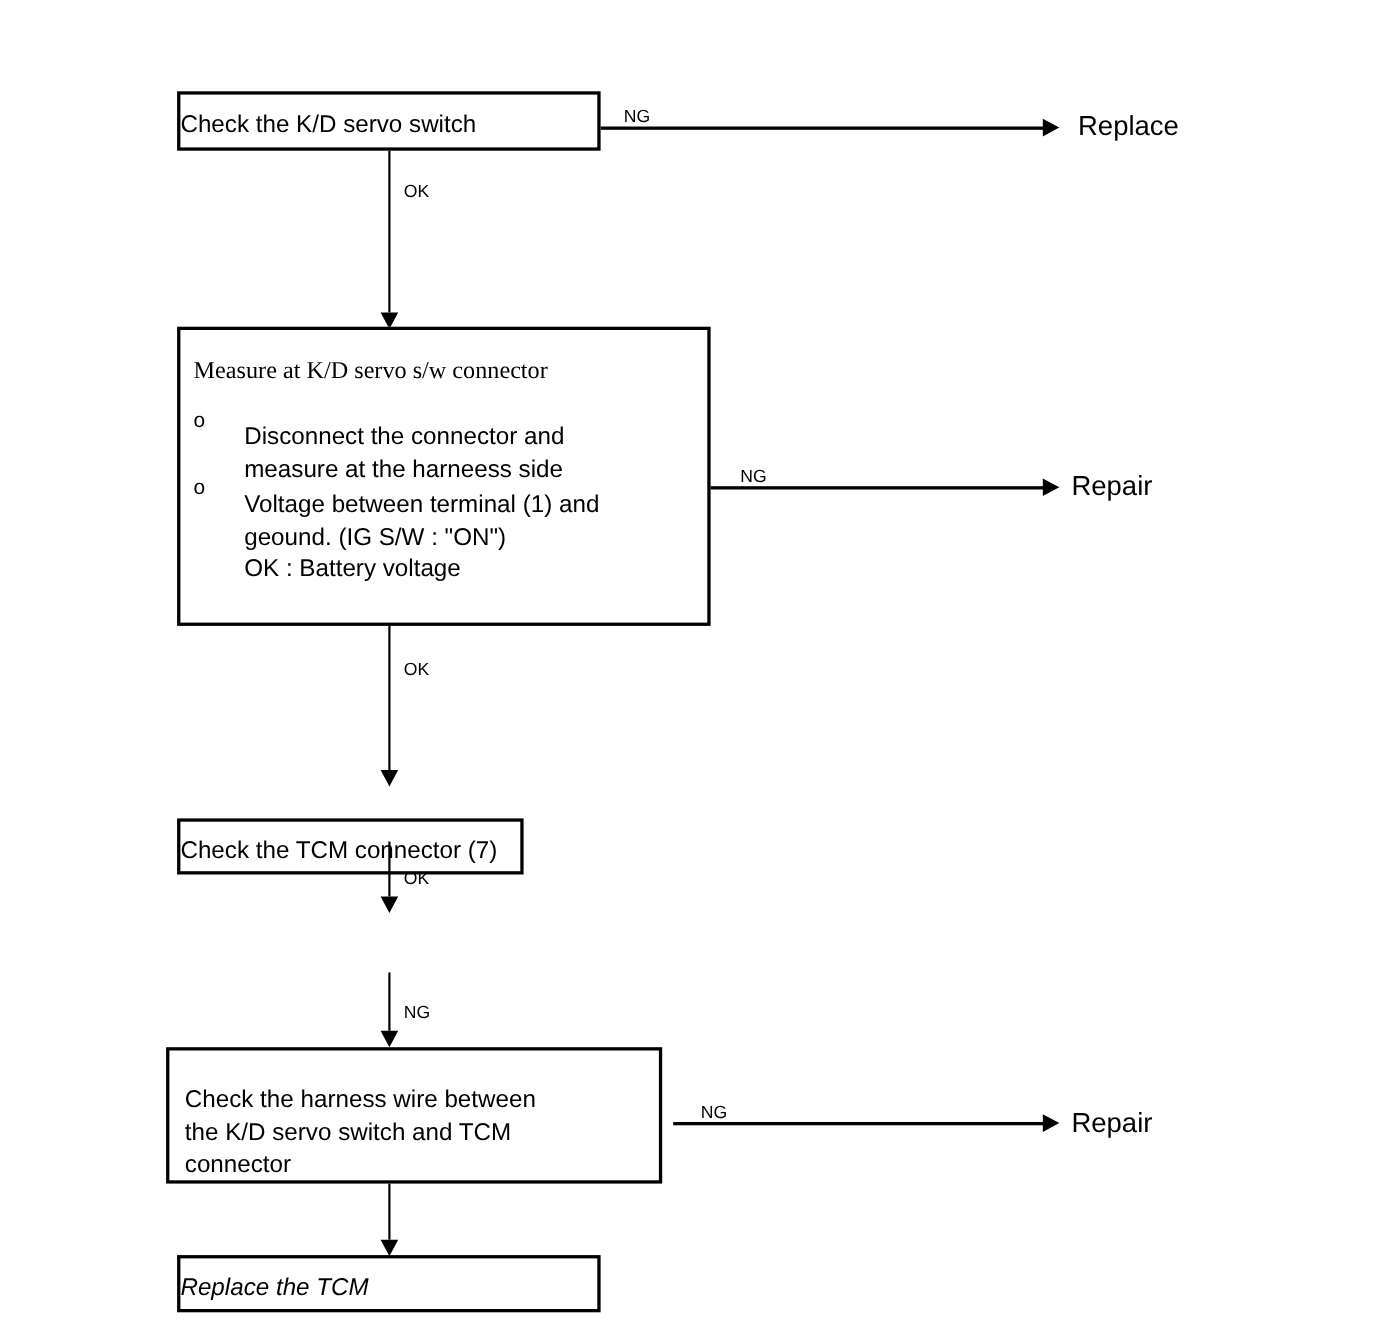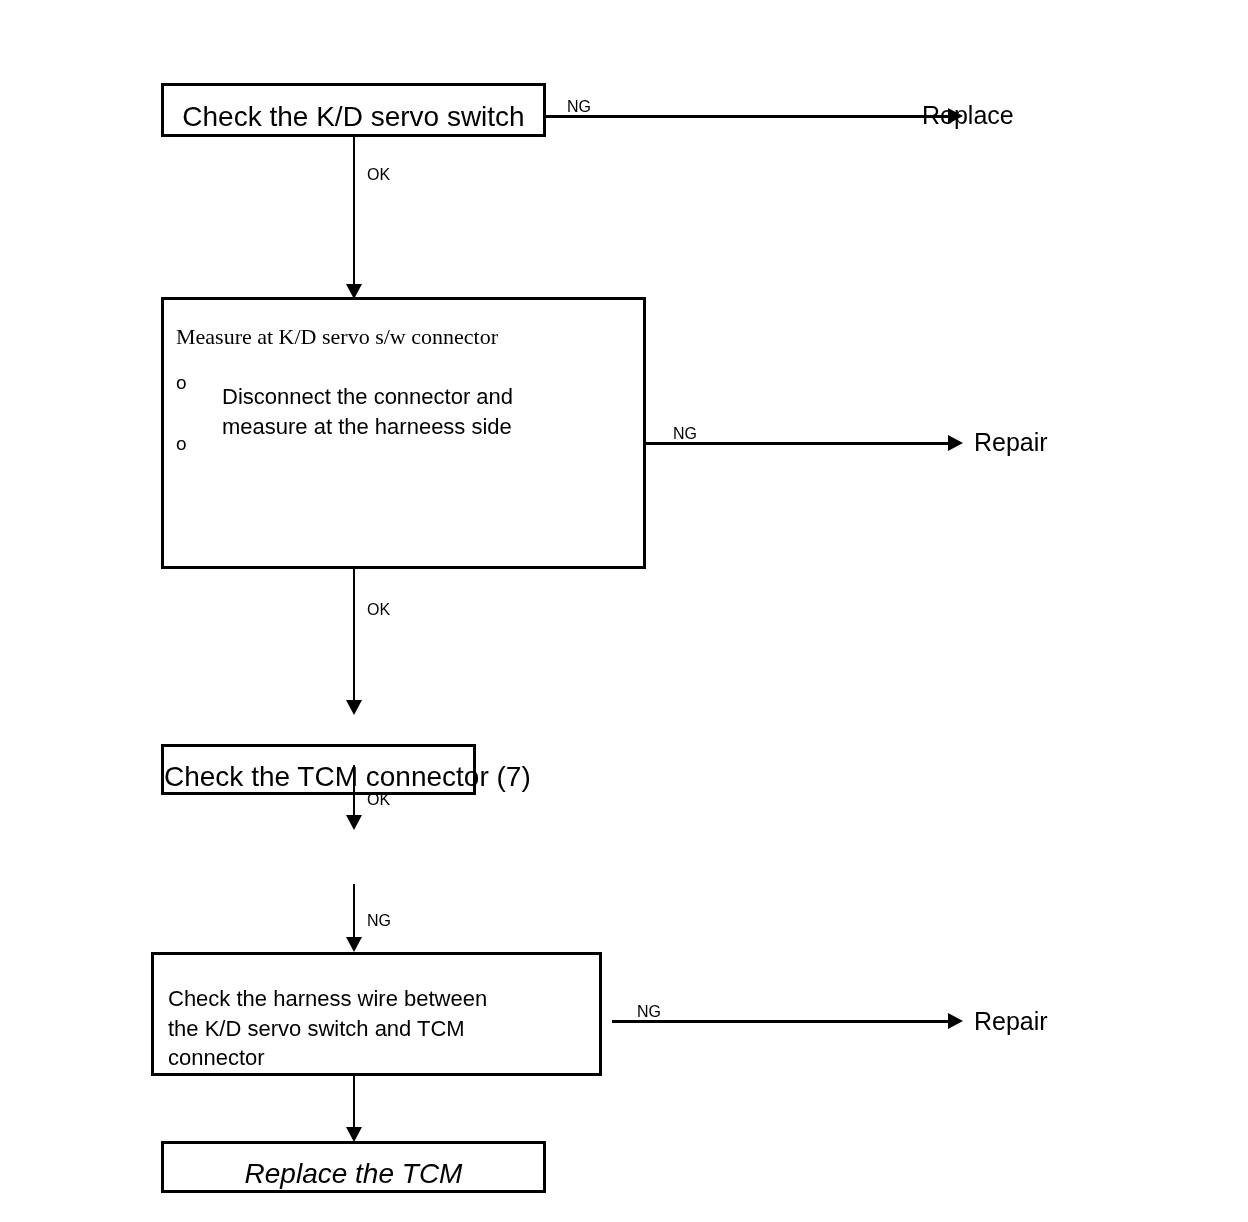--- a/index.html
+++ b/index.html
@@ -19,22 +19,21 @@
   .box {
     position: absolute;
     box-sizing: border-box;
     border: 3px solid #000000;
     background: #ffffff;
   }
   .box-text-center {
     position: absolute;
     left: 0;
     right: 0;
-    text-align: center;
-    font-size: 28px;
+    font-size: 22px;
     line-height: 1.25;
     white-space: nowrap;
   }
   .box-text-left {
     position: absolute;
     text-align: left;
     font-size: 22px;
     line-height: 1.35;
   }
   .vline {
@@ -92,37 +91,40 @@
 
 <div id="canvas">
 
   <div class="box" style="left:161px; top:83px; width:385px; height:54px;">
     <div class="box-text-center" style="top:13px;">Check the K/D servo switch</div>
   </div>
 
   <div class="hline" style="left:546px; top:115px; width:404px;"></div>
   <div class="arrow-right" style="left:948px; top:108px;"></div>
   <div class="edge-label" style="left:567px; top:82px;">NG</div>
-  <div class="terminal-label" style="left:922px; top:101px;">Replace</div>
+  <div class="terminal-label" style="left:980px; top:101px;">Replace</div>
 
   <div class="vline" style="left:353px; top:137px; height:147px;"></div>
   <div class="arrow-down" style="left:346px; top:284px;"></div>
   <div class="edge-label" style="left:367px; top:150px;">OK</div>
 
   <div class="box" style="left:161px; top:297px; width:485px; height:272px;">
     <div class="box-text-left" style="left:12px; top:22px;font-family:Liberation Serif, serif;">Measure at K/D servo s/w connector</div>
 
     <div class="bullet-row" style="left:12px; top:70px;">
       <span class="bullet-mark">o</span>
       <span class="bullet-text">Disconnect the connector and
 measure at the harneess side</span>
     </div>
 
     <div class="bullet-row" style="left:12px; top:131px;">
       <span class="bullet-mark">o</span>
+      <span class="bullet-text">Voltage between terminal (1) and
+geound. (IG S/W : "ON")
+OK : Battery voltage</span>
     </div>
   </div>
 
   <div class="hline" style="left:646px; top:442px; width:304px;"></div>
   <div class="arrow-right" style="left:948px; top:435px;"></div>
   <div class="edge-label" style="left:673px; top:409px;">NG</div>
   <div class="terminal-label" style="left:974px; top:428px;">Repair</div>
 
   <div class="vline" style="left:353px; top:569px; height:131px;"></div>
   <div class="arrow-down" style="left:346px; top:700px;"></div>

